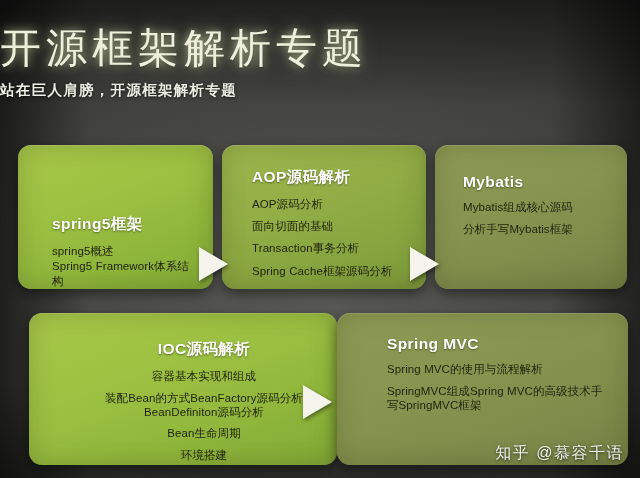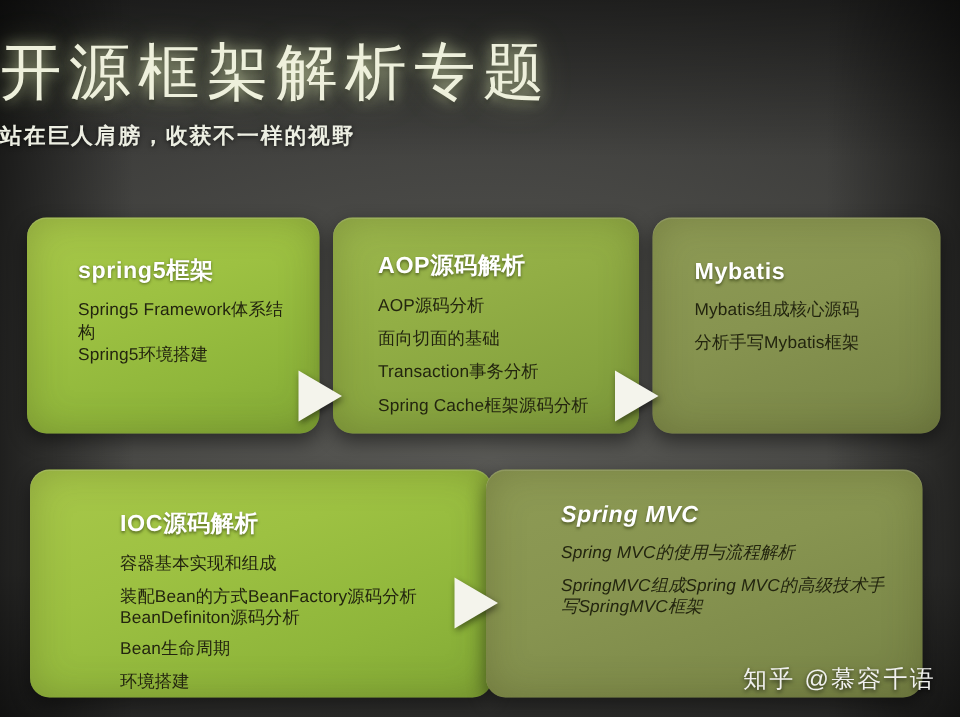--- a/index.html
+++ b/index.html
@@ -79,24 +79,24 @@
   .lines { font-size:11.5px; color:#23250f; line-height:1.32; letter-spacing:.1px; }
   .lines .ln { margin-bottom:0; }
   .lines.loose .ln { margin-bottom:7px; }
   .lines.loose .ln:last-child { margin-bottom:0; }
   .lines .ln.wrap { line-height:1.22; }
 
   
   #card-spring5 { left:18px;  top:145px; width:195px; height:144px; }
   #card-aop     { left:222px; top:145px; width:204px; height:144px; }
   #card-mybatis { left:435px; top:145px; width:192px; height:144px; }
-  #card-ioc     { left:20px;  top:313px; width:308px; height:152px; }
-  #card-mvc     { left:324px; top:313px; width:291px; height:152px;font-style:italic; }
+  #card-ioc     { left:29px;  top:313px; width:308px; height:152px;text-align:center; }
+  #card-mvc     { left:337px; top:313px; width:291px; height:152px; }
 
-  #card-spring5 .inner { padding-top:25px; padding-left:34px; }
+  #card-spring5 .inner { padding-top:25px; padding-left:34px;margin-top:44px; }
   #card-aop     .inner { padding-top:22px; padding-left:30px; }
   #card-mybatis .inner { padding-top:28px; padding-left:28px; }
   #card-ioc     .inner { padding-top:26px; padding-left:60px; }
   #card-mvc     .inner { padding-top:22px; padding-left:50px; }
 
   
   .arrow {
     position:absolute; z-index:6;
     width:0; height:0;
     border-top:17px solid transparent;
@@ -115,27 +115,28 @@
     text-shadow:0 1px 3px rgba(0,0,0,.7);
   }
 </style>
 </head>
 <body>
 
 <div id="slide">
 
   <div class="header">
     <div class="main-title">开源框架解析专题</div>
-    <div class="sub-title">站在巨人肩膀，收获不一样的视野</div>
+    <div class="sub-title">站在巨人肩膀，开源框架解析专题</div>
   </div>
 
   <div class="card c-bright" id="card-spring5">
     <div class="inner">
       <div class="card-title">spring5框架</div>
       <div class="lines">
+        <div class="ln">spring5概述</div>
         <div class="ln">Spring5 Framework体系结构</div>
         <div class="ln">Spring5环境搭建</div>
       </div>
     </div>
   </div>
 
   <div class="card c-mid" id="card-aop">
     <div class="inner">
       <div class="card-title">AOP源码解析</div>
       <div class="lines loose">

